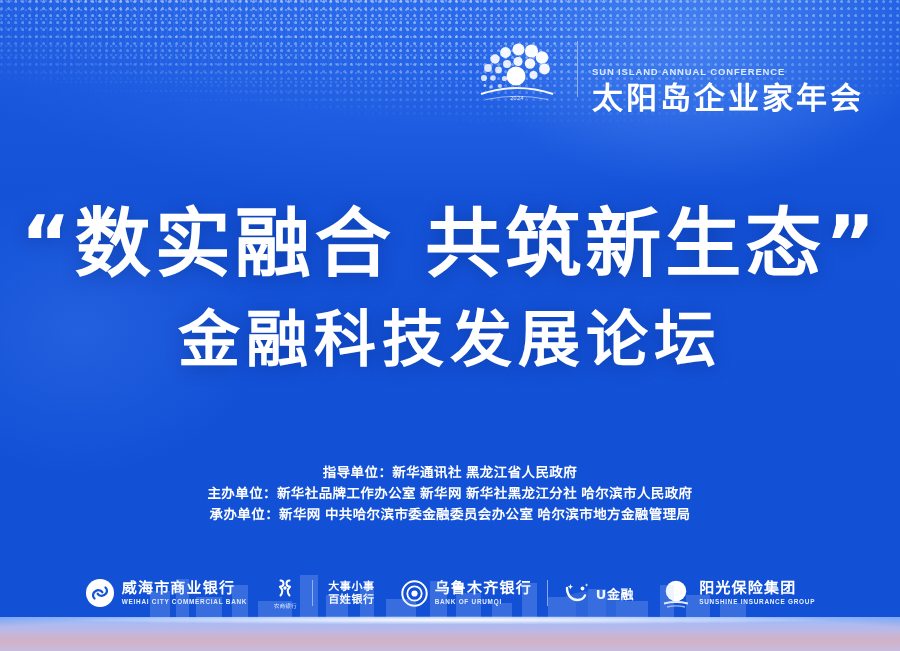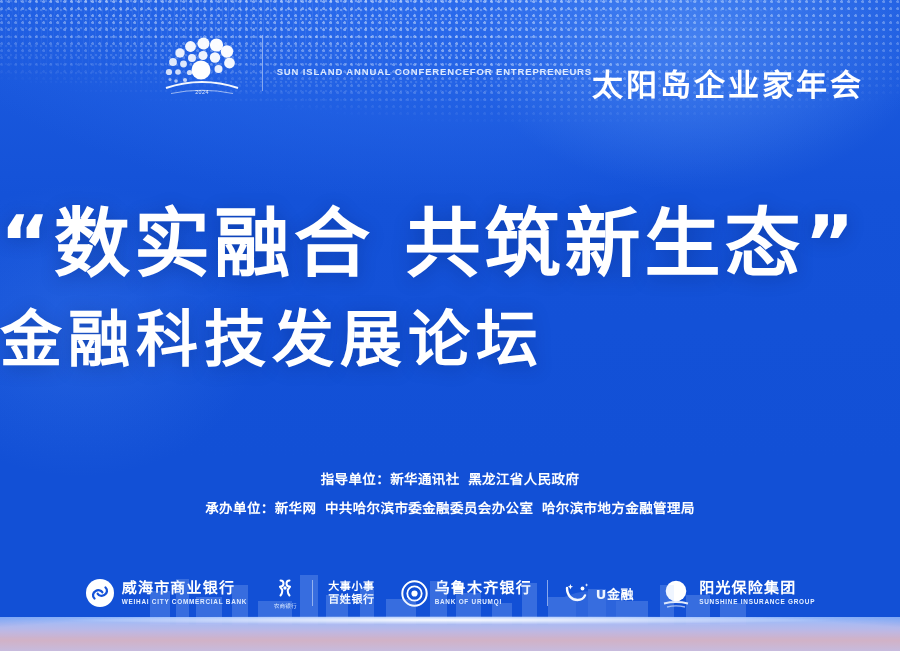--- a/index.html
+++ b/index.html
@@ -55,53 +55,52 @@
   .glow-l{
     position:absolute;left:-180px;top:120px;width:520px;height:420px;
     background:radial-gradient(closest-side, rgba(90,150,250,.22), rgba(90,150,250,0) 70%);
     pointer-events:none;
   }
 
   
   .conf-logo{position:absolute;right:36px;top:26px;display:flex;align-items:center;gap:14px;}
   .conf-mark{width:92px;height:74px;position:relative;flex:0 0 auto;}
   .conf-divider{width:1px;height:56px;background:rgba(255,255,255,.45);}
-  .conf-text{display:flex;flex-direction:row;justify-content:center;margin-top:40px;}
+  .conf-text{display:flex;flex-direction:column;justify-content:center;margin-top:40px;}
   .conf-en{
     color:#dbe9ff;font-size:9.5px;letter-spacing:.85px;line-height:12.5px;
     font-weight:700;text-transform:uppercase;white-space:nowrap;
   }
   .conf-cn{
     color:#ffffff;font-size:31px;font-weight:700;letter-spacing:3px;
     line-height:30px;margin-top:4px;white-space:nowrap;
     font-family:"DejaVu Sans","Liberation Sans",sans-serif;
   }
 
   
-  .headline-wrap{position:absolute;left:0;right:0;top:196px;}
+  .headline-wrap{position:absolute;left:0;right:0;top:196px;text-align:center;}
   .headline{
     color:#ffffff;font-weight:700;font-size:76px;line-height:96px;
     letter-spacing:4px;white-space:nowrap;
     font-family:"DejaVu Sans","Liberation Sans",sans-serif;
     text-shadow:0 3px 18px rgba(3,26,90,.30);
   }
   .subhead{
     color:#ffffff;font-weight:700;font-size:62px;line-height:80px;
     letter-spacing:6px;white-space:nowrap;margin-top:8px;
     font-family:"DejaVu Sans","Liberation Sans",sans-serif;
     text-shadow:0 3px 18px rgba(3,26,90,.30);
   }
 
   
   .orgs{position:absolute;left:0;right:0;top:462px;text-align:center;}
   .org-line{
     color:#ffffff;font-size:13.5px;font-weight:700;line-height:21px;
     letter-spacing:.4px;white-space:nowrap;
-    font-family:Liberation Mono, monospace;
-    margin-top:8px;
+    font-family:Liberation Sans, sans-serif;
   }
 
   
   .sponsors{
     position:absolute;left:0;right:0;top:568px;height:50px;
     display:flex;align-items:center;justify-content:center;gap:0;
     padding:0 34px;box-sizing:border-box;
   }
   .sp{display:flex;align-items:center;gap:7px;color:#fff;}
   .sp + .sp{margin-left:26px;}
@@ -178,32 +177,32 @@
           <circle cx="14" cy="53.5" r="1.5" opacity=".5"></circle>
         </g>
         <path d="M10 62 Q46 50 82 62" stroke="#ffffff" stroke-width="2.1" fill="none" opacity=".95"></path>
         <path d="M15 67.5 Q46 61 77 67.5" stroke="#ffffff" stroke-width="1" fill="none" opacity=".55"></path>
         <text x="46" y="68" text-anchor="middle" font-size="5.4" fill="#ffffff" opacity=".85" font-family="Liberation Sans, sans-serif" letter-spacing="0.4">2024</text>
       </svg>
     </div>
     <div class="conf-divider"></div>
     <div class="conf-text">
       <div class="conf-en">SUN ISLAND ANNUAL CONFERENCE</div>
-      <div class="conf-en">FOR ENTREPRENEURS</div>
       <div class="conf-cn">太阳岛企业家年会</div>
     </div>
   </div>
 
   <div class="headline-wrap">
     <div class="headline">“数实融合 共筑新生态”</div>
     <div class="subhead">金融科技发展论坛</div>
   </div>
 
   <div class="orgs">
     <div class="org-line">指导单位：新华通讯社  黑龙江省人民政府</div>
+    <div class="org-line">主办单位：新华社品牌工作办公室  新华网  新华社黑龙江分社  哈尔滨市人民政府</div>
     <div class="org-line">承办单位：新华网  中共哈尔滨市委金融委员会办公室  哈尔滨市地方金融管理局</div>
   </div>
 
   <div class="sponsors">
 
     <div class="sp">
       <svg class="sp-mark" width="30" height="30" viewBox="0 0 30 30" aria-hidden="true">
         <circle cx="15" cy="15" r="14" fill="#ffffff"></circle>
         <path d="M9.5 20.5c-2.4-2.2-1.8-6 1.2-7.6 2.3-1.2 5.3-.6 6.6 1.3" stroke="#1452d8" stroke-width="2.3" fill="none" stroke-linecap="round"></path>
         <path d="M20.5 9.5c2.4 2.2 1.8 6-1.2 7.6-2.3 1.2-5.3.6-6.6-1.3" stroke="#1452d8" stroke-width="2.3" fill="none" stroke-linecap="round"></path>

